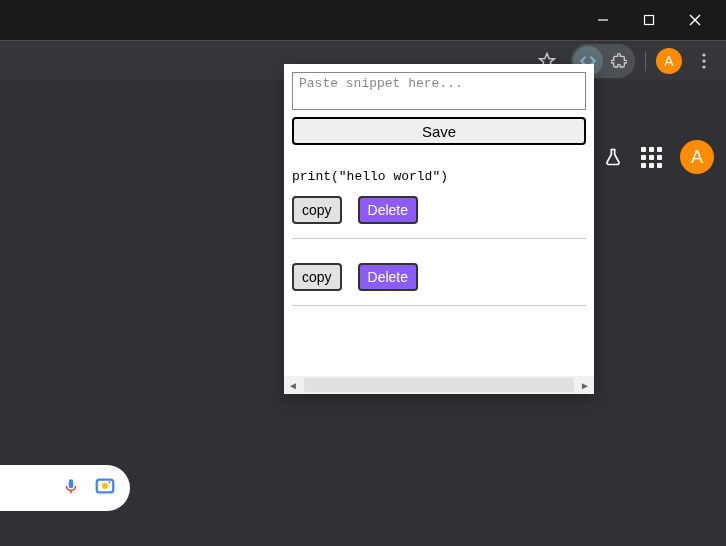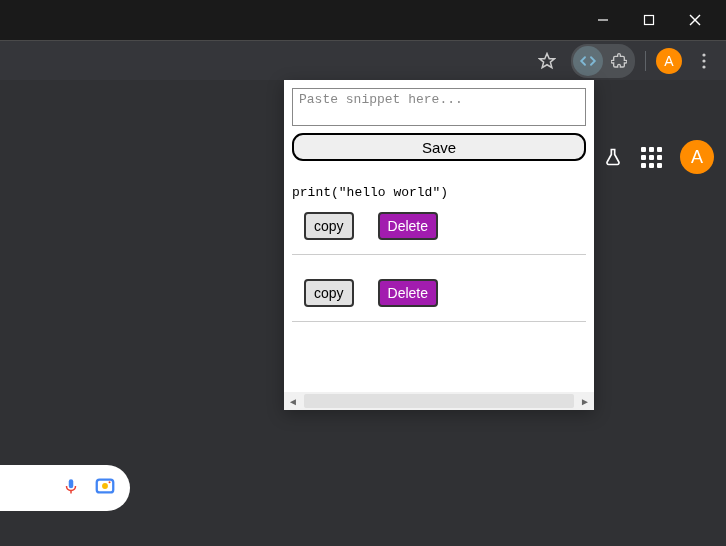--- a/index.html
+++ b/index.html
@@ -79,21 +79,21 @@
     
     .content {
       position: absolute;
       top: 80px;
       left: 0; right: 0; bottom: 0;
       background: #303134;
     }
     
     .popup {
       position: absolute;
-      top: 80px;
+      top: 64px;
       left: 284px;
       width: 310px;
       height: 330px;
       background: #fff;
       box-shadow: 0 4px 16px rgba(0,0,0,0.3);
       padding: 8px 8px 0 8px;
       display: flex;
       flex-direction: column;
     }
     .popup-textarea {
@@ -106,54 +106,53 @@
       border: 1px solid #888;
       color: #777;
       overflow: hidden;
     }
     .popup textarea::placeholder { color: #888; }
     .save-btn {
       width: 100%;
       height: 28px;
       margin-top: 7px;
       border: 2px solid #000;
-      border-radius: 11px;
+      border-radius: 4px;
       background: #efefef;
       font-size: 15px;
       cursor: pointer;
       font-family: inherit;
     }
     .snippet {
       margin-top: 24px;
       border-bottom: 1px solid #ccc;
       padding-bottom: 14px;
     }
     .snippet-code {
       font-family: "Courier New", monospace;
       font-size: 13px;
       color: #000;
       white-space: pre;
       margin-bottom: 10px;
       line-height: 1.3;
     }
     .snippet-btns {
       display: flex;
-      gap: 24px;
-      margin-left: 12px;
+      gap: 16px;
     }
     .copy-btn, .delete-btn {
       border: 2px solid #333;
       border-radius: 4px;
       padding: 4px 8px;
       font-size: 14px;
       cursor: pointer;
       font-family: inherit;
     }
     .copy-btn { background: #e2e2e2; color: #000; }
-    .delete-btn { background: #a21caf; color: #fff; }
+    .delete-btn { background: #8b5cf6; color: #fff; }
     .popup-scroll {
       margin-top: auto;
       height: 18px;
       background: #f1f1f1;
       display: flex;
       align-items: center;
       margin-left: -8px;
       margin-right: -8px;
     }
     .scroll-arrow {

